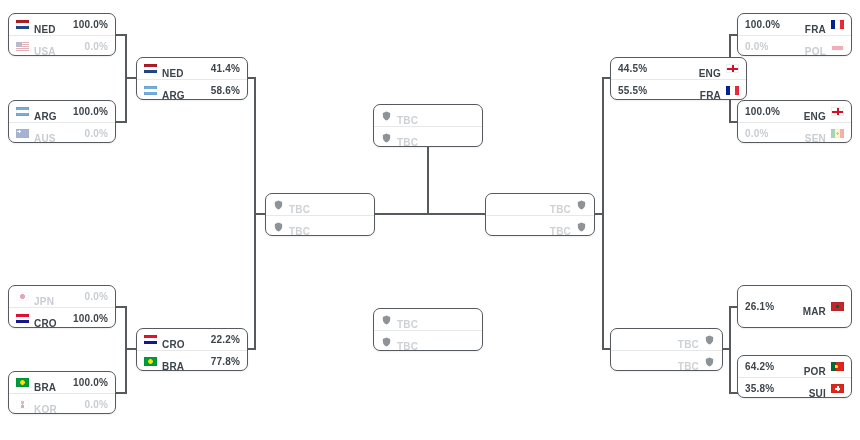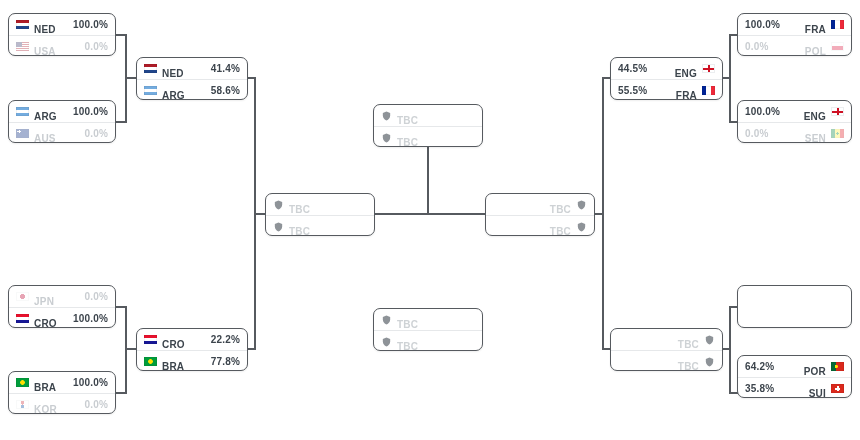--- a/index.html
+++ b/index.html
@@ -238,21 +238,21 @@
     <div class="row" data-state="tbc">
       <span class="team">TBC</span>
       <span class="shield">
           <svg viewBox="0 0 24 24">
             <path d="M12 2l8 3.2v5.8c0 5-3.4 9.4-8 11-4.6-1.6-8-6-8-11V5.2L12 2z"></path>
           </svg>
         </span>
     </div>
   </div>
 
-  <div class="box rtl" style="left:610px;top:57px;width:113px">
+  <div class="box rtl" style="left:610px;top:57px;width:137px">
     <div class="row" data-state="live">
       <span class="pct">44.5%</span>
       <span class="team">ENG</span>
       <span class="flag" data-flag="eng"></span>
     </div>
     <div class="row" data-state="live">
       <span class="pct">55.5%</span>
       <span class="team">FRA</span>
       <span class="flag" data-flag="fra"></span>
     </div>
@@ -297,20 +297,25 @@
       <span class="flag" data-flag="eng"></span>
     </div>
     <div class="row" data-state="lost">
       <span class="pct">0.0%</span>
       <span class="team">SEN</span>
       <span class="flag" data-flag="sen"></span>
     </div>
   </div>
 
   <div class="box rtl" style="left:737px;top:285px;width:115px">
+    <div class="row" data-state="live">
+      <span class="pct">26.1%</span>
+      <span class="team">MAR</span>
+      <span class="flag" data-flag="mar"></span>
+    </div>
   </div>
 
   <div class="box rtl" style="left:737px;top:355px;width:115px">
     <div class="row" data-state="live">
       <span class="pct">64.2%</span>
       <span class="team">POR</span>
       <span class="flag" data-flag="por"></span>
     </div>
     <div class="row" data-state="live">
       <span class="pct">35.8%</span>

